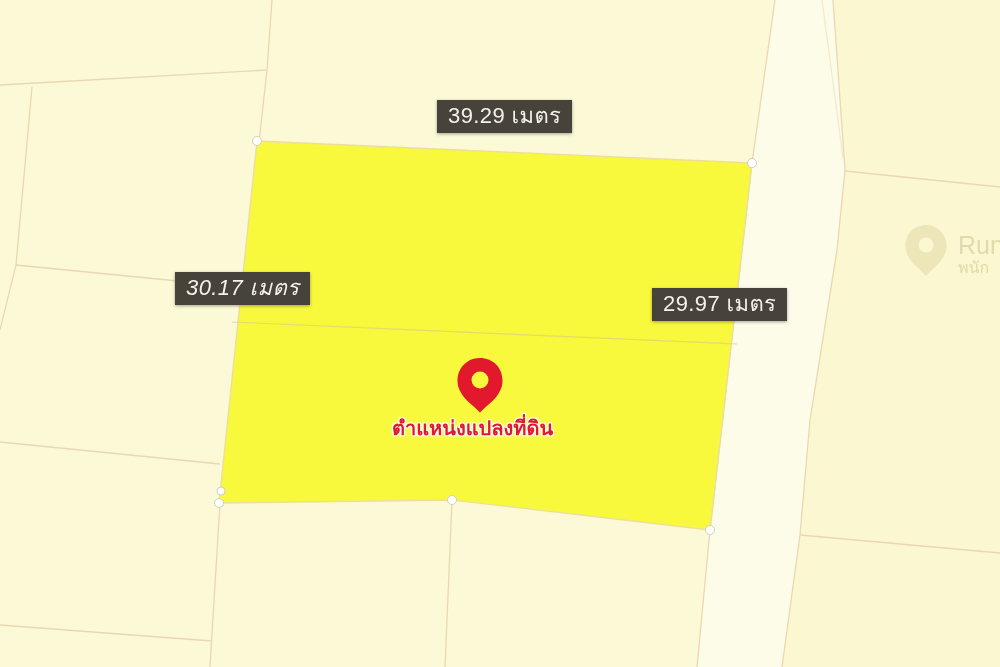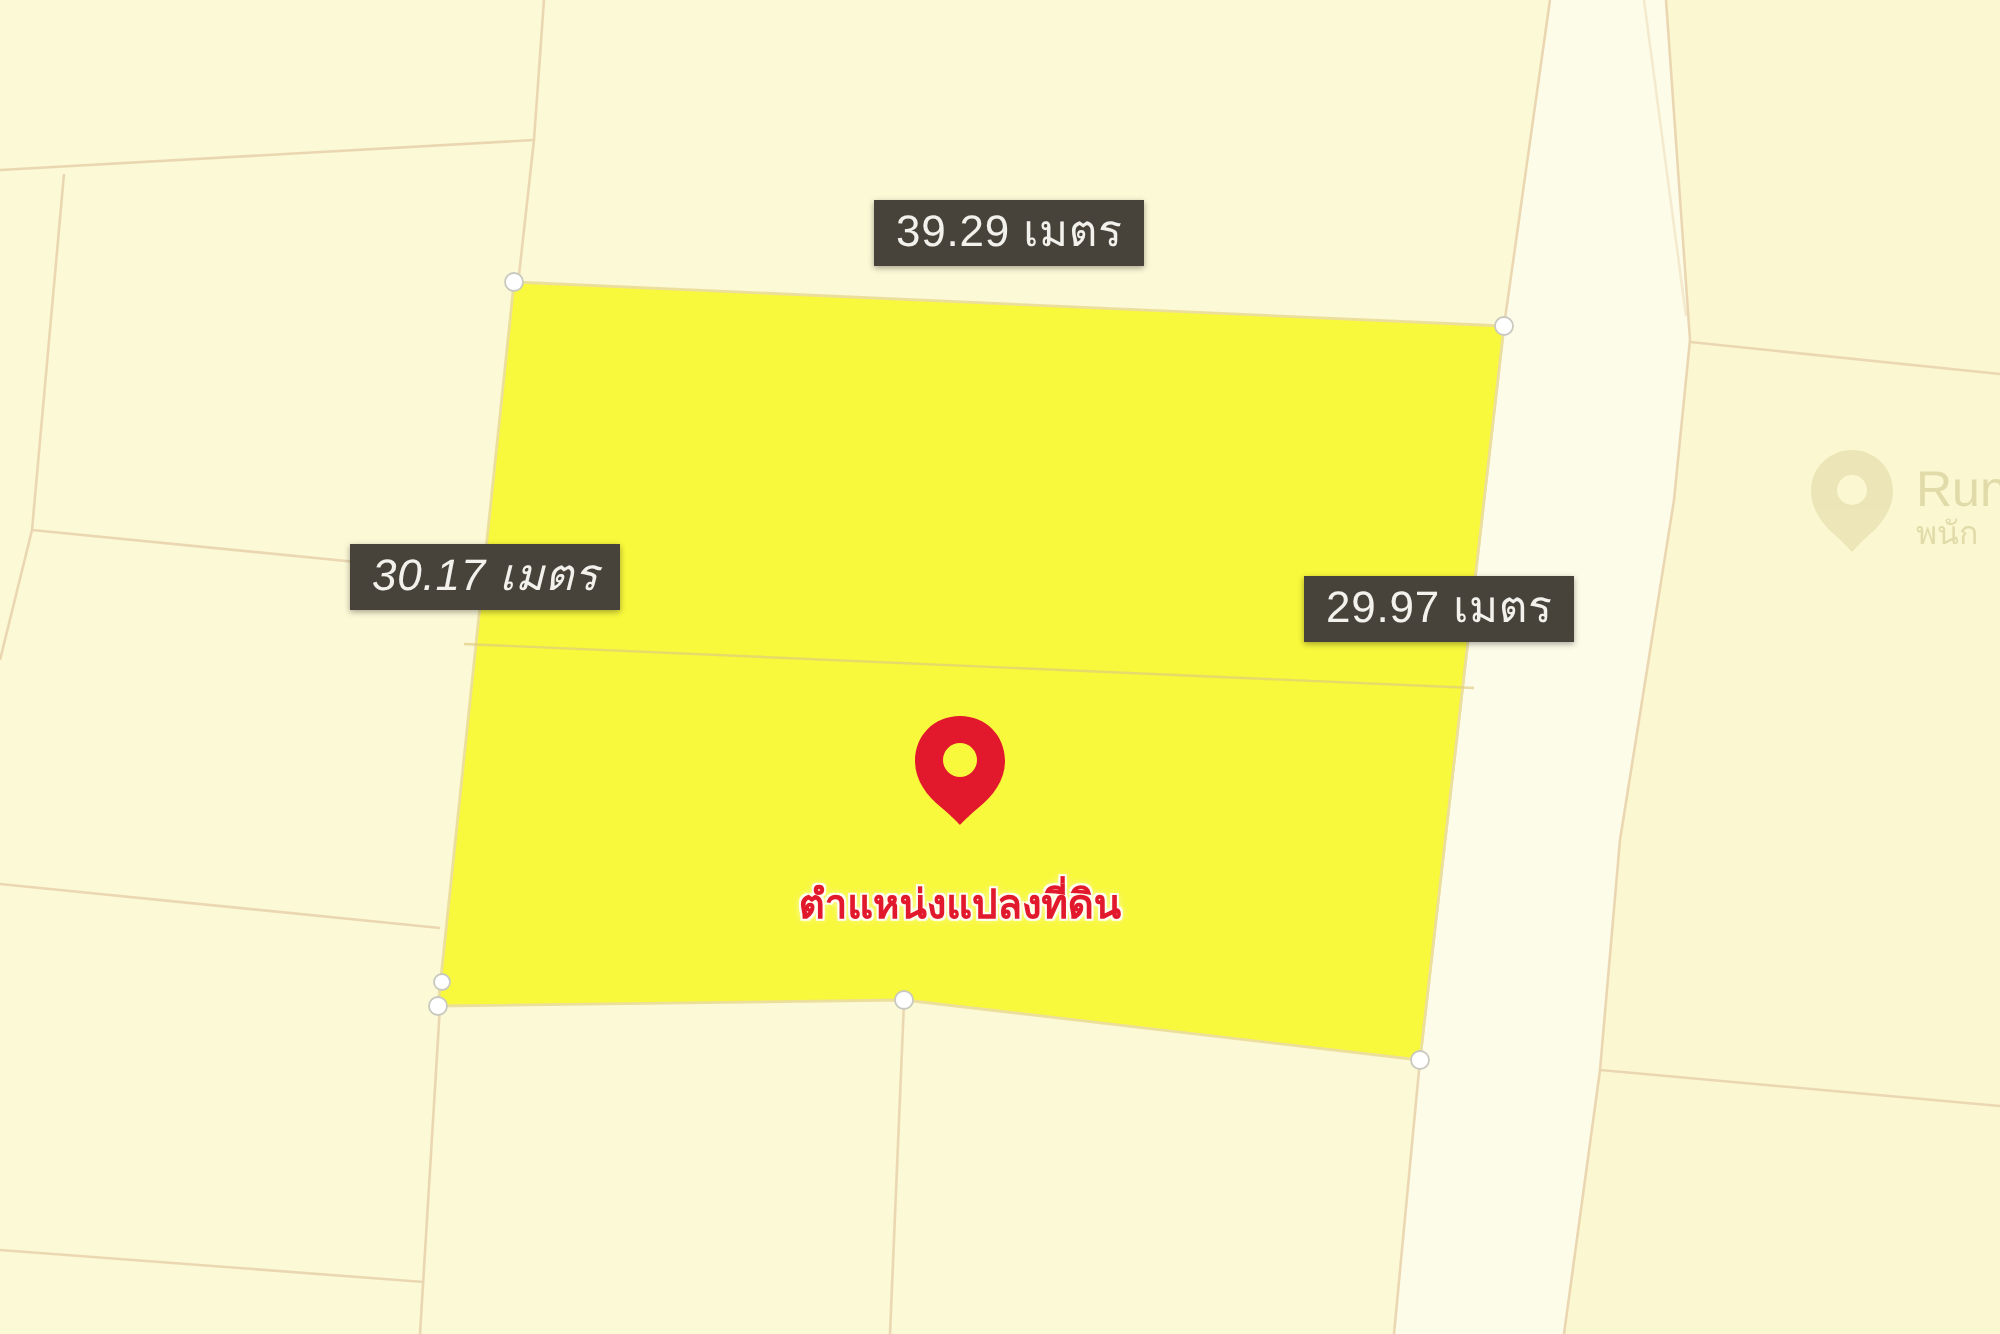--- a/index.html
+++ b/index.html
@@ -23,30 +23,28 @@
     box-shadow:0 1px 3px rgba(0,0,0,.35);
   }
   .badge-top{left:437px;top:100px;}
   .badge-left{left:175px;top:272px;font-style:italic;}
   .badge-right{left:628px;top:288px;margin-left:24px;}
   .badge-bottom-left{left:268px;top:451px;}
   .badge-bottom-right{left:512px;top:457px;}
   .pin-label{
     position:absolute;
     left:392px;top:412px;width:176px;
-    text-align:center;
     font-size:20px;
     font-weight:bold;
     color:#e2182d;
     text-shadow:
       -1px -1px 0 #fffef0, 1px -1px 0 #fffef0,
       -1px 1px 0 #fffef0, 1px 1px 0 #fffef0,
       0 0 4px #fffef0;
     white-space:nowrap;
-    margin-top:24px;
   }
   .watermark-text{
     position:absolute;
     left:958px;top:233px;
     color:#cdc38a;
     opacity:.55;
     line-height:1.0;
     white-space:nowrap;
   }
   .watermark-text .wm-line1{font-size:25px;}

